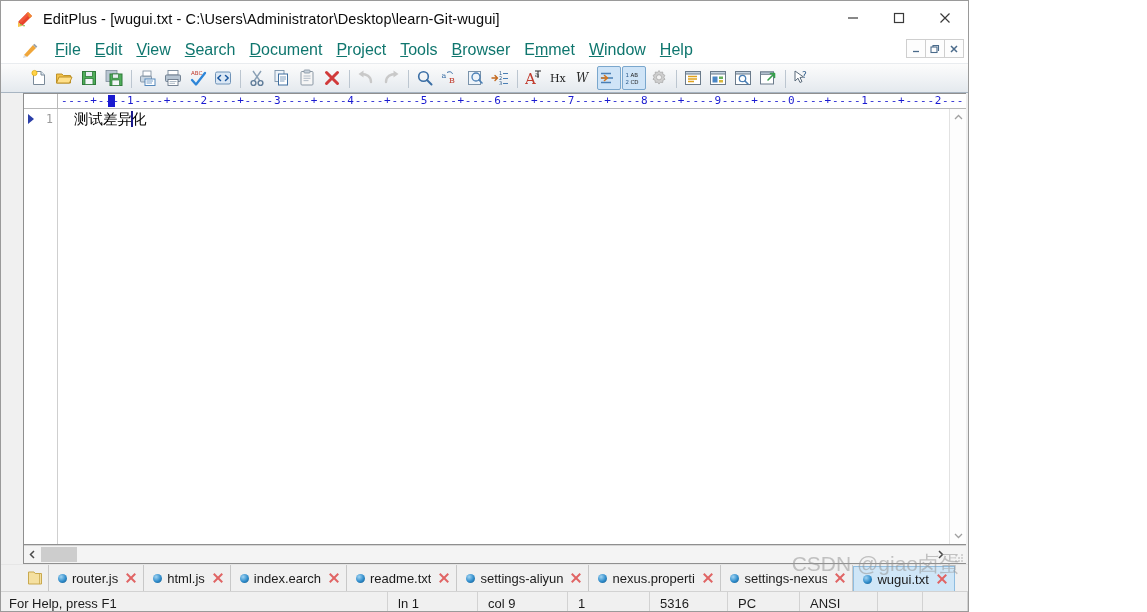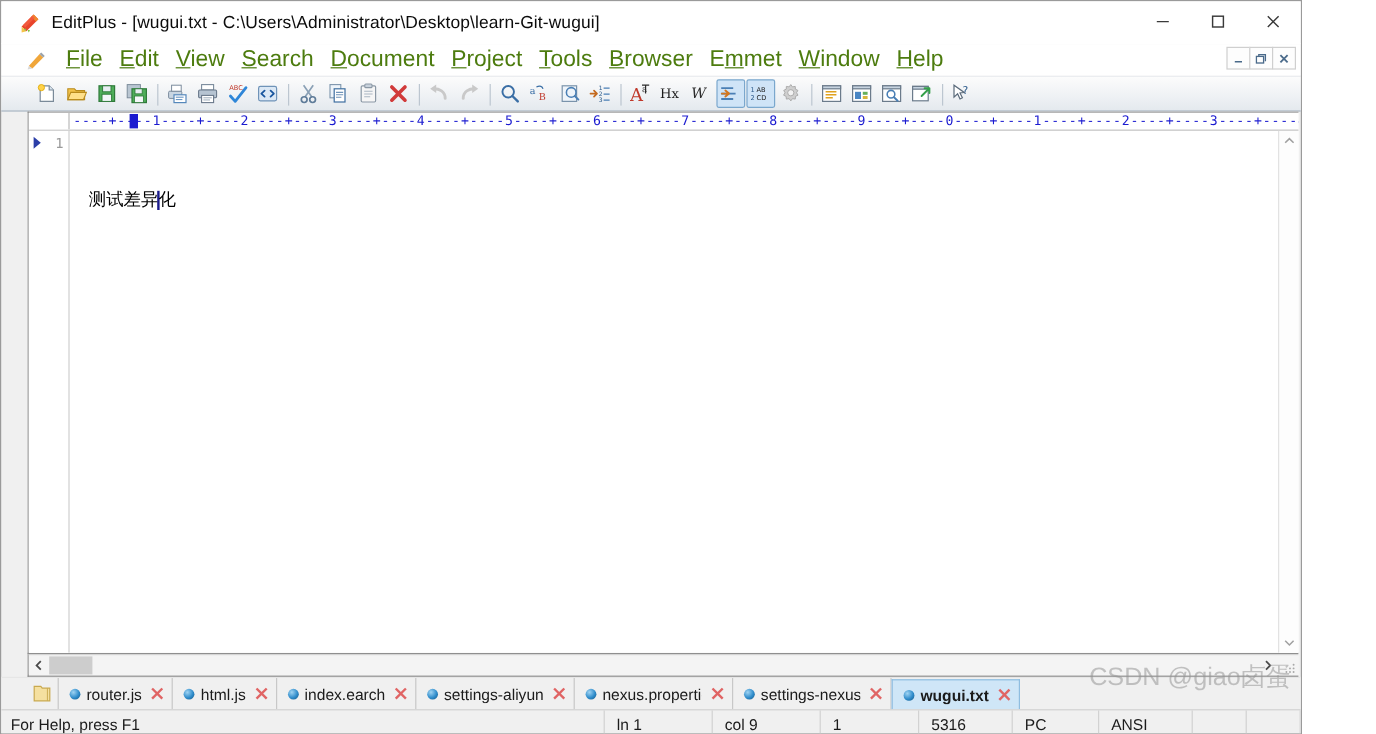--- a/index.html
+++ b/index.html
@@ -3,21 +3,21 @@
 <meta charset="utf-8">
 <style>
   * { box-sizing: border-box; }
   html, body {
     margin: 0; padding: 0;
     background: #ffffff;
     font-family: "Liberation Sans", sans-serif;
   }
   #app {
     position: relative;
-    width: 1085px; height: 612px;
+    width: 969px; height: 612px;
     background: #f0f0f0;
     overflow: hidden;
     border: 1px solid #9a9a9a;
   }
 
   
   .titlebar {
     position: relative;
     height: 36px;
     background: #ffffff;
@@ -47,21 +47,21 @@
   
   .menubar {
     height: 26px;
     background: #ffffff;
     display: flex; align-items: center;
     position: relative;
     padding-left: 20px;
   }
   .menu-pencil { width: 18px; height: 18px; position: relative; margin-right: 9px; flex:none;}
   .menu-item {
-    font-size: 19px; color: #4d7c0f;
+    font-size: 16px; color: #0f766e;
     padding: 2px 7px; white-space: nowrap;
     cursor: default;
   }
   .menu-item u { text-decoration: underline; }
   .mdi-controls {
     position: absolute; right: 4px; top: 2px;
     display: flex; gap: 0;
   }
   .mdibtn {
     width: 20px; height: 19px;
@@ -171,21 +171,21 @@
   }
   .code-area {
     flex: 1; position: relative;
     padding-left: 16px;
   }
   .code-line {
     height: 20px; line-height: 20px;
     font-family: "DejaVu Sans", sans-serif;
     font-size: 14.5px; color: #000;
     white-space: pre; position: relative;
-    display: flex; align-items: center; margin-top: 48px;
+    display: flex; align-items: center;
   }
   .caret {
     display: inline-block;
     width: 2px; height: 16px;
     background: #1a1a8c;
     vertical-align: middle;
     margin: 0 -1px;
   }
 
   
@@ -253,21 +253,20 @@
     position: relative;
     max-width: 132px;
     overflow: hidden;
     gap: 5px;
   }
   .tab.active {
     background: #cfe6f7;
     border: 1px solid #8fbde0;
     border-bottom: none;
     margin-top: 1px;
-    font-weight: bold;
   }
   .tab-dot {
     width: 9px; height: 9px; flex: none;
     border-radius: 50%;
     background: radial-gradient(circle at 35% 32%, #9fd3f2 0%, #2f8ccb 55%, #14537f 100%);
   }
   .tab-label { overflow: hidden; text-overflow: clip; }
   .tab-close {
     width: 12px; height: 12px; flex: none;
     position: relative; margin-left: 2px;
@@ -693,20 +692,25 @@
       <span class="tab-label">html.js</span>
       <span class="tab-close"></span>
     </div>
     <div class="tab">
       <span class="tab-dot"></span>
       <span class="tab-label">index.earch</span>
       <span class="tab-close"></span>
     </div>
     <div class="tab">
       <span class="tab-dot"></span>
+      <span class="tab-label">readme.txt</span>
+      <span class="tab-close"></span>
+    </div>
+    <div class="tab">
+      <span class="tab-dot"></span>
       <span class="tab-label">settings-aliyun.</span>
       <span class="tab-close"></span>
     </div>
     <div class="tab">
       <span class="tab-dot"></span>
       <span class="tab-label">nexus.propertie</span>
       <span class="tab-close"></span>
     </div>
     <div class="tab">
       <span class="tab-dot"></span>

